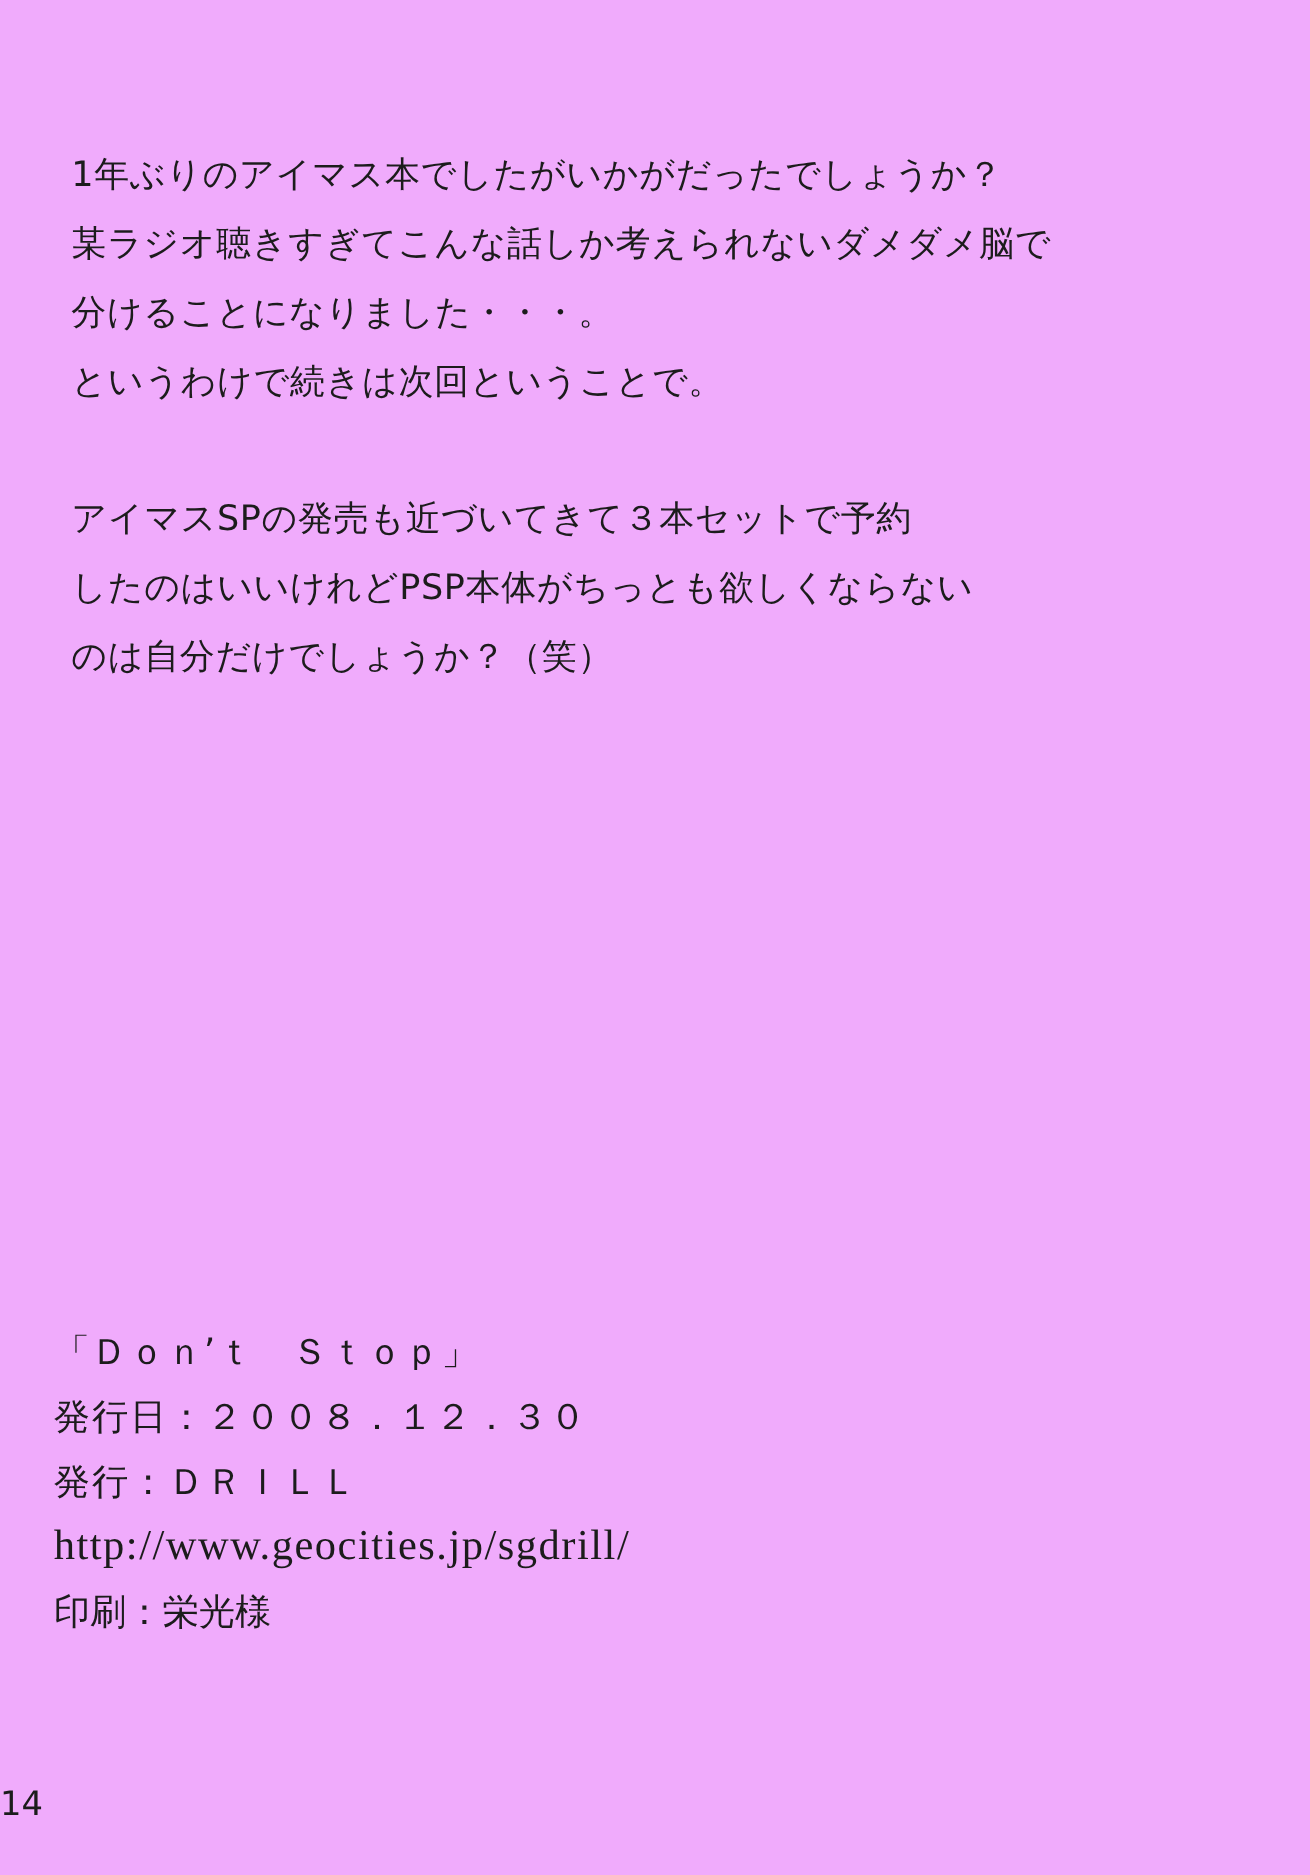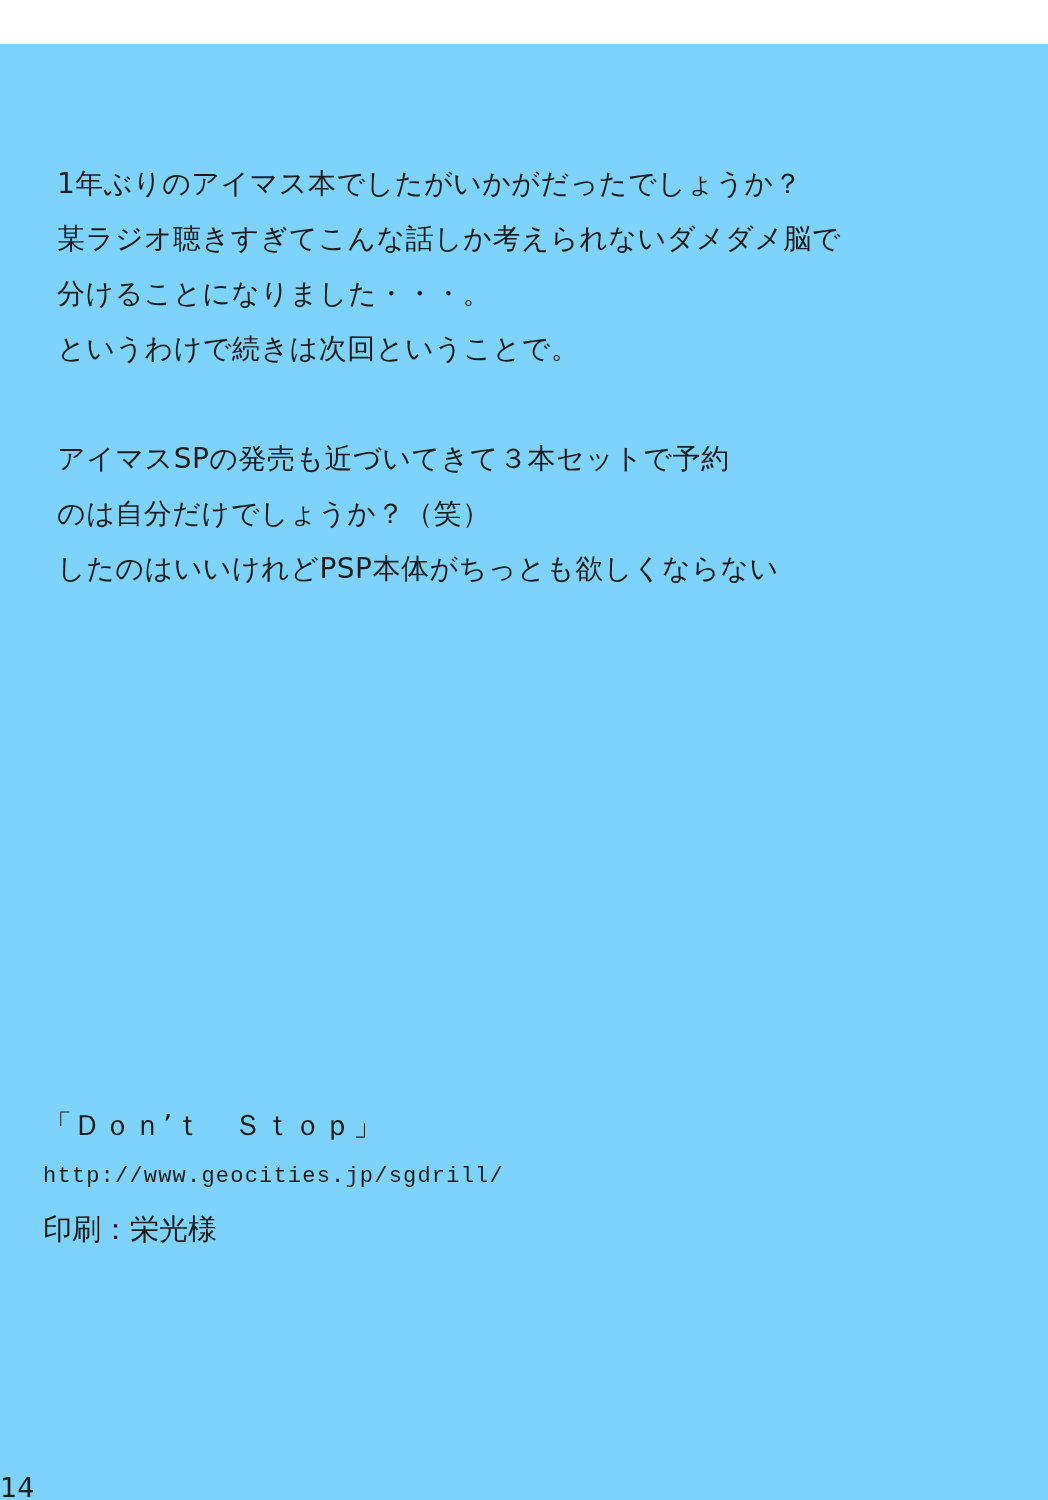--- a/index.html
+++ b/index.html
@@ -11,22 +11,21 @@
     height: 1500px;
     background: #ffffff;
     font-family: "DejaVu Sans", sans-serif;
     color: #1a1a1a;
     position: relative;
     overflow: hidden;
   }
   .page {
     position: absolute;
     inset: 0;
-    background: #7dd3fc;
-    margin-top: 44px;
+    background: #f0abfc;
   }
 
   
   .afterword {
     position: absolute;
     left: 57px;
     top: 112px;
     width: 920px;
   }
   .afterword p {
@@ -53,22 +52,22 @@
     margin: 0;
     font-size: 29px;
     line-height: 52px;
     color: #1c1c1c;
     white-space: nowrap;
   }
   .colophon .title-line {
     letter-spacing: 1px;
   }
   .colophon .url-line {
-    font-family: Liberation Mono, monospace;
-    font-size: 22px;
+    font-family: Liberation Serif, serif;
+    font-size: 34px;
     letter-spacing: 1.2px;
   }
   .colophon .date-line,
   .colophon .pub-line {
     letter-spacing: 1.5px;
   }
 
   
   .page-number {
     position: absolute;
@@ -86,25 +85,27 @@
 
 <div class="page">
 
   <div class="afterword">
     <p>1年ぶりのアイマス本でしたがいかがだったでしょうか？</p>
     <p>某ラジオ聴きすぎてこんな話しか考えられないダメダメ脳で</p>
     <p>分けることになりました・・・。</p>
     <p>というわけで続きは次回ということで。</p>
     <div class="para-gap"></div>
     <p>アイマスSPの発売も近づいてきて３本セットで予約</p>
+    <p>したのはいいけれどPSP本体がちっとも欲しくならない</p>
     <p>のは自分だけでしょうか？（笑）</p>
-    <p>したのはいいけれどPSP本体がちっとも欲しくならない</p>
   </div>
 
   <div class="colophon">
     <div class="title-line">「Ｄｏｎ’ｔ　Ｓｔｏｐ」</div>
+    <div class="date-line">発行日：２００８．１２．３０</div>
+    <div class="pub-line">発行：ＤＲＩＬＬ</div>
     <div class="url-line">http://www.geocities.jp/sgdrill/</div>
     <div class="printer-line">印刷：栄光様</div>
   </div>
 
   <div class="page-number">14</div>
 
 </div>
 
 </body></html>

